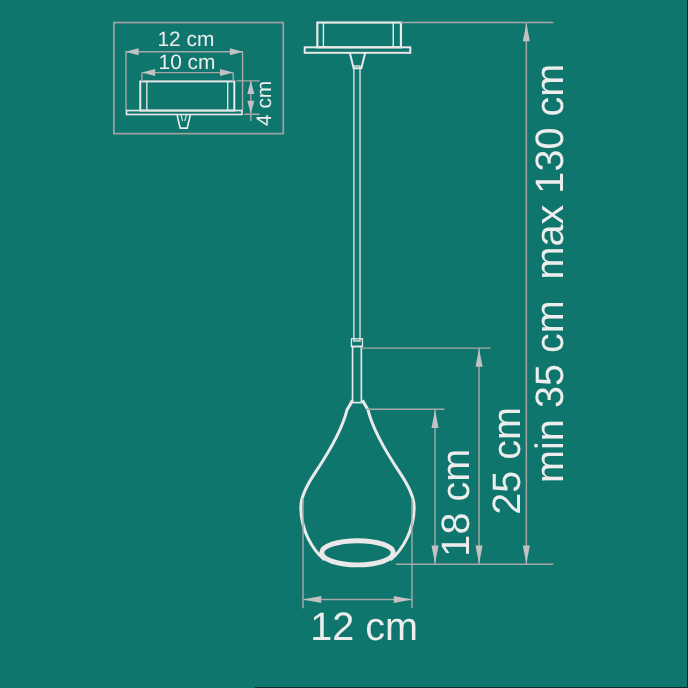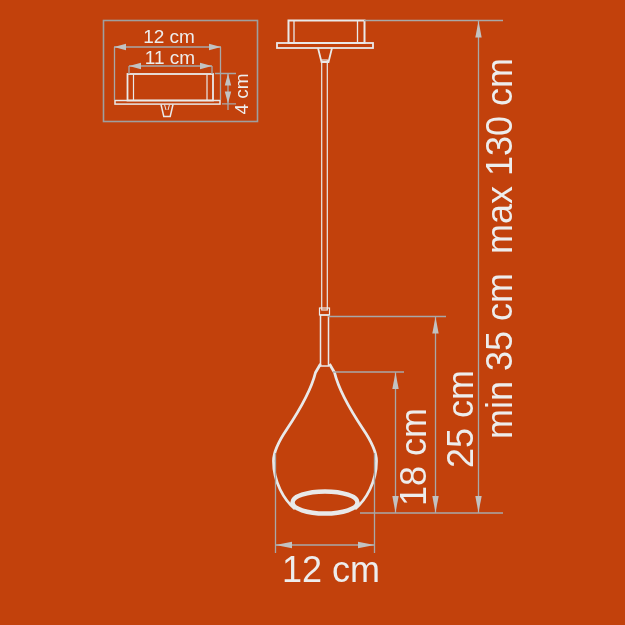--- a/index.html
+++ b/index.html
@@ -1,17 +1,17 @@
 <!DOCTYPE html>
 <html><head>
 <meta charset="utf-8">
 <style>
   html,body{margin:0;padding:0;background:#000;}
   .stage{
-    position:relative;width:625px;height:625px;background:#c2410c;
+    position:relative;width:625px;height:625px;background:#0f766e;
     overflow:hidden;font-family:"Liberation Sans", sans-serif;
   }
   .stage svg{position:absolute;left:0;top:0;}
   .lbl{
     position:absolute;color:#ededed;white-space:nowrap;line-height:1;
     transform:translate(-50%,-50%);
   }
   .lbl.rot{transform:translate(-50%,-50%) rotate(-90deg);}
   .lbl.big{font-size:36px;}
   .lbl.sm{font-size:19px;}
@@ -108,21 +108,21 @@
 
       <g>
         <path class="dim" d="M 275.5,453 V 553 M 374.5,453 V 553 M 275.5,545 H 374.5"></path>
         <polygon class="arw" points="275.5,545 292,541.8 292,548.2"></polygon>
         <polygon class="arw" points="374.5,545 358,541.8 358,548.2"></polygon>
       </g>
     </g>
   </svg>
 
   <div class="lbl sm" style="left:169px;top:36px">12 cm</div>
-  <div class="lbl sm" style="left:170px;top:56.5px">11 cm</div>
+  <div class="lbl sm" style="left:170px;top:56.5px">10 cm</div>
   <div class="lbl sm rot" style="left:241px;top:93.5px">4 cm</div>
 
   <div class="lbl big rot" style="left:414px;top:457px">18 cm</div>
   <div class="lbl big rot" style="left:461px;top:419px">25 cm</div>
   <div class="lbl big rot" style="left:500px;top:356px">min 35 cm</div>
   <div class="lbl big rot" style="left:500px;top:156px">max 130 cm</div>
   <div class="lbl big" style="left:331px;top:570px">12 cm</div>
 
 </div>
 

